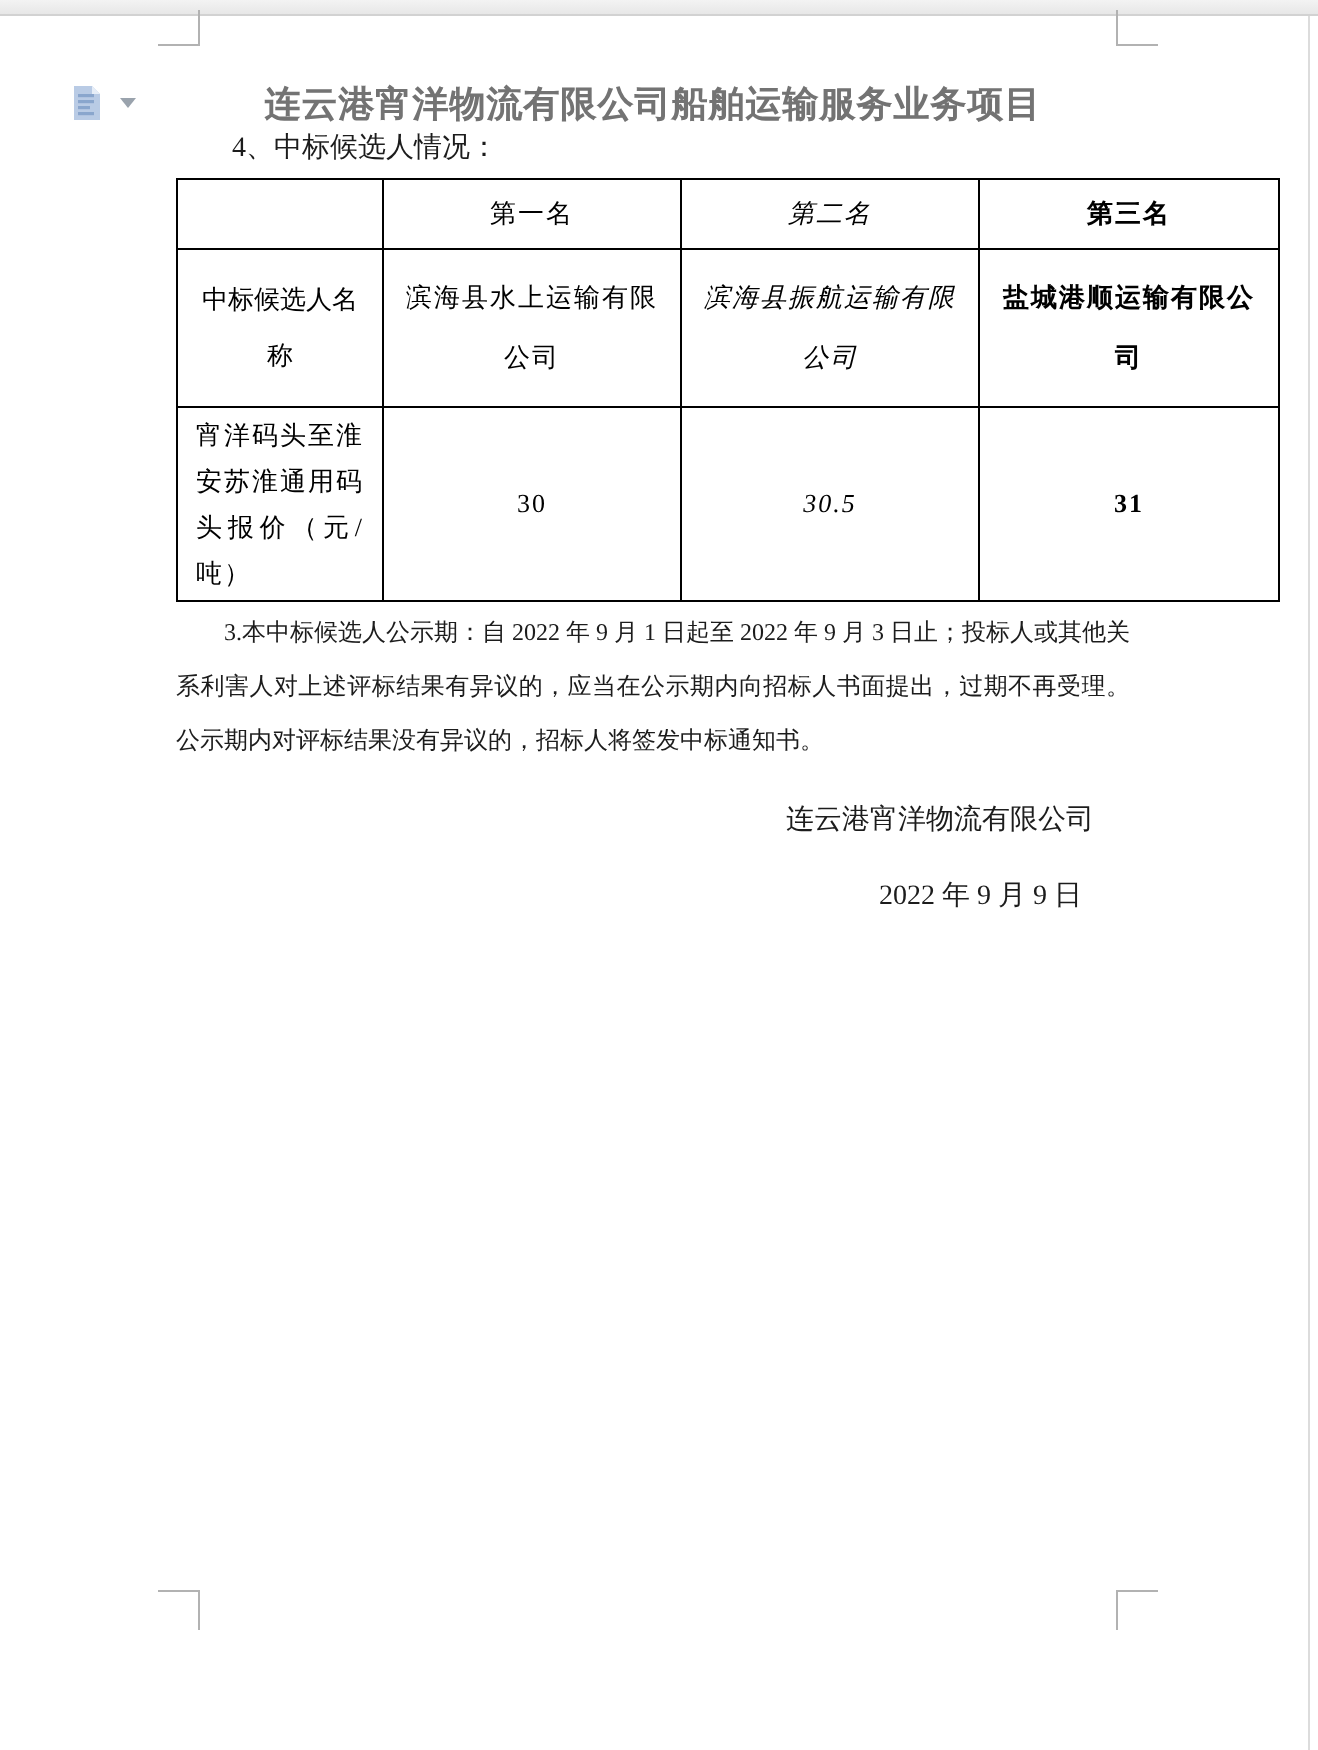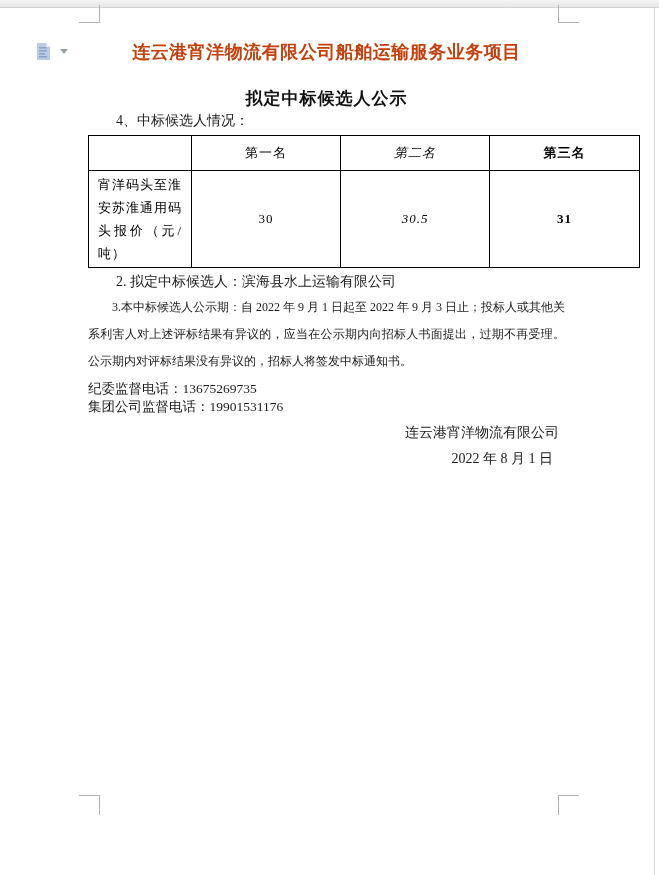--- a/index.html
+++ b/index.html
@@ -32,21 +32,21 @@
   .paste-caret{
     position:absolute;left:26px;top:8px;width:0;height:0;
     border-left:4px solid transparent;border-right:4px solid transparent;
     border-top:5px solid #9aa3ad;
   }
 
   .content{position:absolute;left:88px;top:34px;width:477px;}
 
   .doc-title{
     margin:6px 0 0 0;text-align:center;font-size:18px;font-weight:bold;
-    letter-spacing:0.5px;line-height:24px;color:#c2410c;
+    letter-spacing:0.5px;line-height:24px;color:#737373;
   }
   .doc-subtitle{
     margin:24px 0 0 0;text-align:center;font-size:17px;font-weight:bold;
     letter-spacing:1px;line-height:22px;color:#111;
   }
   .para{
     margin:22px 0 0 0;font-size:14px;line-height:21px;
     text-align:justify;text-indent:2em;
   }
   .line-item{margin:0;font-size:14px;line-height:21px;text-indent:2em;}
@@ -68,21 +68,21 @@
   tr.r-price1 td.c-label,tr.r-price2 td.c-label{
     text-align:justify;line-height:23px;vertical-align:middle;letter-spacing:1px;
   }
   tr.r-name td.c-label{line-height:28px;letter-spacing:0;}
 
   .sec2{margin:4px 0 0 0;font-size:14px;line-height:20px;text-indent:2em;}
   .sec3{margin:2px 0 0 0;font-size:12px;line-height:27px;text-align:justify;text-indent:2em;}
   .phone{margin:0;font-size:13.5px;line-height:18px;}
   .phones{margin-top:5px;}
   .signature{margin-top:6px;text-align:right;font-size:14px;line-height:22px;padding-right:2px;}
-  .signature p{margin:4px;}
+  .signature p{margin:16px;}
   .signature .sig-date{padding-right:6px;}
 </style>
 </head>
 <body>
 
 <div class="top-strip"></div>
 <div class="page-right-edge"></div>
 
 <div class="crop crop-tl"></div>
 <div class="crop crop-tr"></div>
@@ -99,47 +99,47 @@
       <rect x="5" y="12" width="6" height="1.6" fill="#8aa6cd"></rect>
       <rect x="5" y="15" width="8" height="1.6" fill="#8aa6cd"></rect>
     </svg>
   </span>
   <span class="paste-caret"></span>
 </div>
 
 <div class="content">
 
   <h1 class="doc-title">连云港宵洋物流有限公司船舶运输服务业务项目</h1>
-  <h2 class="doc-subtitle">拟定中标候选人公示</h2>
 
   <p class="line-item">4、中标候选人情况：</p>
 
   <table class="bid-table">
     <tbody>
       <tr class="r-head">
         <td class="c-label"></td>
         <td class="c1">第一名</td>
         <td class="c2">第二名</td>
         <td class="c3">第三名</td>
       </tr>
+      <tr class="r-name">
+        <td class="c-label">中标候选人名称</td>
+        <td class="c1">滨海县水上运输有限公司</td>
+        <td class="c2">滨海县振航运输有限公司</td>
+        <td class="c3">盐城港顺运输有限公司</td>
+      </tr>
       <tr class="r-price1">
         <td class="c-label">宵洋码头至淮安苏淮通用码头报价（元/吨）</td>
         <td class="c1">30</td>
         <td class="c2">30.5</td>
         <td class="c3">31</td>
       </tr>
     </tbody>
   </table>
 
-  <p class="sec2">2. 拟定中标候选人：滨海县水上运输有限公司</p>
   <p class="sec3">3.本中标候选人公示期：自 2022 年 9 月 1 日起至 2022 年 9 月 3 日止；投标人或其他关系利害人对上述评标结果有异议的，应当在公示期内向招标人书面提出，过期不再受理。公示期内对评标结果没有异议的，招标人将签发中标通知书。</p>
 
-  <div class="phones">
-    <p class="phone">纪委监督电话：13675269735</p>
-    <p class="phone">集团公司监督电话：19901531176</p>
-  </div>
 
   <div class="signature">
     <p>连云港宵洋物流有限公司</p>
-    <p class="sig-date">2022 年 8 月 1 日</p>
+    <p class="sig-date">2022 年 9 月 9 日</p>
   </div>
 
 </div>
 
 </body></html>

